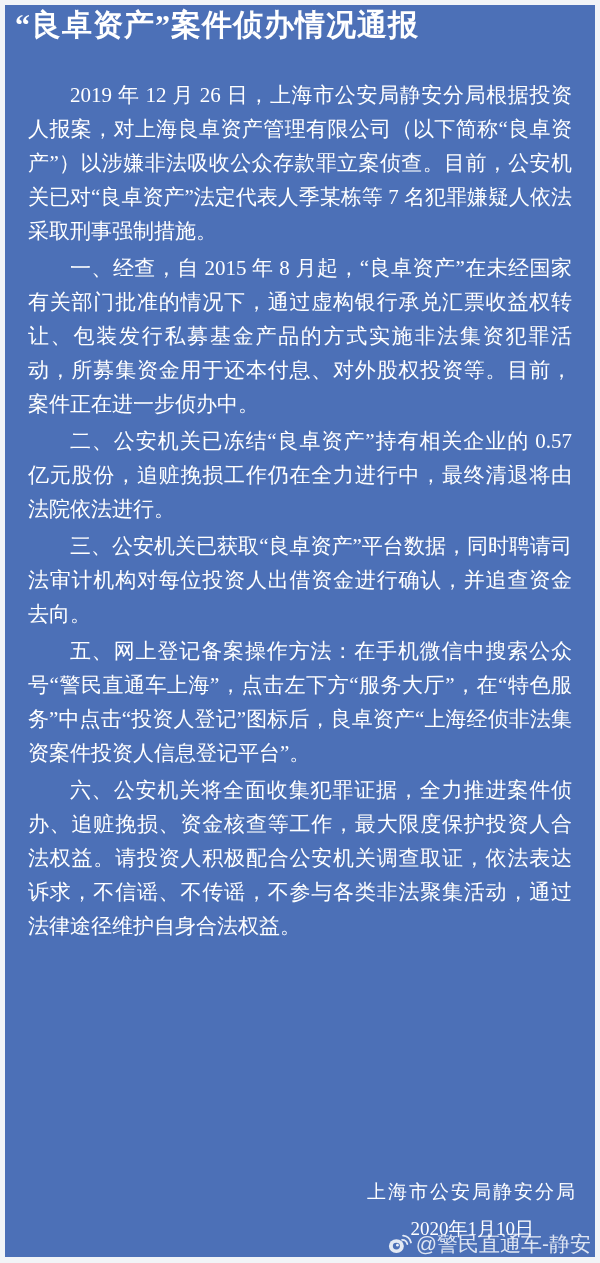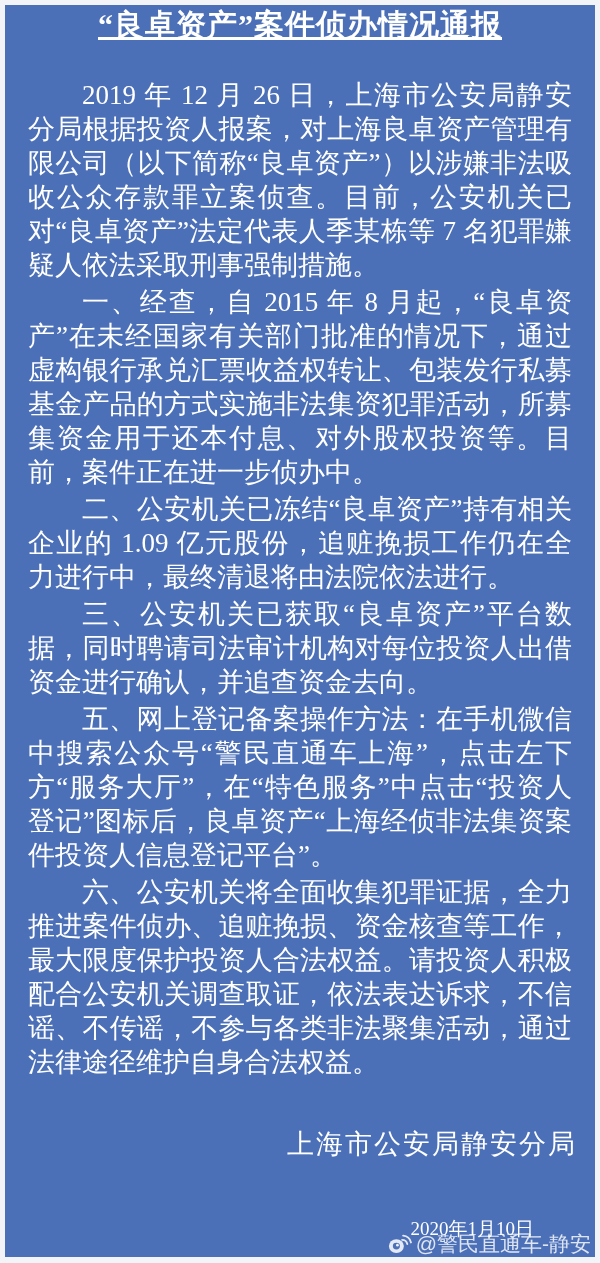--- a/index.html
+++ b/index.html
@@ -13,40 +13,38 @@
     background:var(--page-bg);
     font-family:"Liberation Serif","DejaVu Serif",serif;
   }
   .panel{
     position:absolute;left:5px;top:5px;width:590px;height:1252px;
     background:var(--panel-blue);
     color:var(--text-white);
   }
   .title{
     margin:3px 10px 0;
-    text-align:center;
     font-size:30px;line-height:34px;
     font-weight:bold;
     letter-spacing:1px;
-    text-decoration:underline;
   }
   .body-text{
     margin:36px 23px 0;
   }
   .body-text p{
     margin:0 0 3px;
-    font-size:27px;
+    font-size:21px;
     line-height:34px;
     text-align:justify;
     text-indent:2em;
     word-break:break-all;
   }
   .signature{
-    position:absolute;top:1124px;right:18px;
-    font-size:27px;line-height:30px;
+    position:absolute;top:1172px;right:18px;
+    font-size:19px;line-height:30px;
     letter-spacing:2px;
   }
   .issue-date{
     position:absolute;top:1211px;right:61px;
     font-size:19px;line-height:26px;
   }
   .watermark{
     position:absolute;top:1228px;right:4px;
     display:flex;align-items:center;gap:4px;
     color:rgba(255,255,255,0.82);
@@ -58,21 +56,21 @@
 </head>
 <body>
 
 <div class="panel">
 
   <h1 class="title">“良卓资产”案件侦办情况通报</h1>
 
   <div class="body-text">
     <p>2019 年 12 月 26 日，上海市公安局静安分局根据投资人报案，对上海良卓资产管理有限公司（以下简称“良卓资产”）以涉嫌非法吸收公众存款罪立案侦查。目前，公安机关已对“良卓资产”法定代表人季某栋等 7 名犯罪嫌疑人依法采取刑事强制措施。</p>
     <p>一、经查，自 2015 年 8 月起，“良卓资产”在未经国家有关部门批准的情况下，通过虚构银行承兑汇票收益权转让、包装发行私募基金产品的方式实施非法集资犯罪活动，所募集资金用于还本付息、对外股权投资等。目前，案件正在进一步侦办中。</p>
-    <p>二、公安机关已冻结“良卓资产”持有相关企业的 1.09 亿元股份，追赃挽损工作仍在全力进行中，最终清退将由法院依法进行。</p>
+    <p>二、公安机关已冻结“良卓资产”持有相关企业的 0.57 亿元股份，追赃挽损工作仍在全力进行中，最终清退将由法院依法进行。</p>
     <p>三、公安机关已获取“良卓资产”平台数据，同时聘请司法审计机构对每位投资人出借资金进行确认，并追查资金去向。</p>
     <p>五、网上登记备案操作方法：在手机微信中搜索公众号“警民直通车上海”，点击左下方“服务大厅”，在“特色服务”中点击“投资人登记”图标后，良卓资产“上海经侦非法集资案件投资人信息登记平台”。</p>
     <p>六、公安机关将全面收集犯罪证据，全力推进案件侦办、追赃挽损、资金核查等工作，最大限度保护投资人合法权益。请投资人积极配合公安机关调查取证，依法表达诉求，不信谣、不传谣，不参与各类非法聚集活动，通过法律途径维护自身合法权益。</p>
   </div>
 
   <div class="signature">上海市公安局静安分局</div>
 
   <div class="issue-date">2020年1月10日</div>
 
   <div class="watermark">

